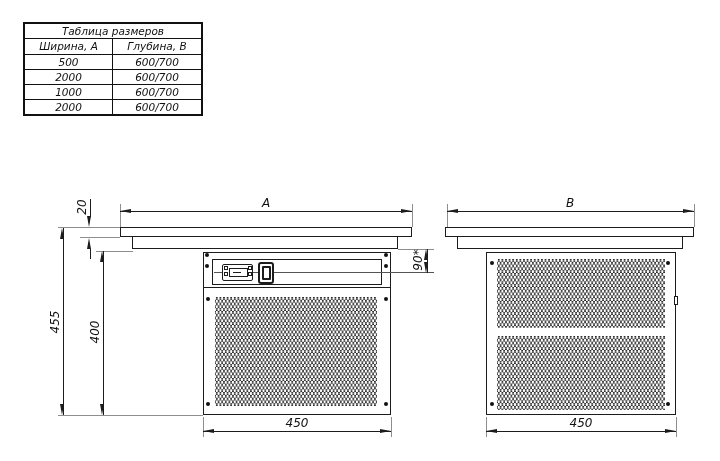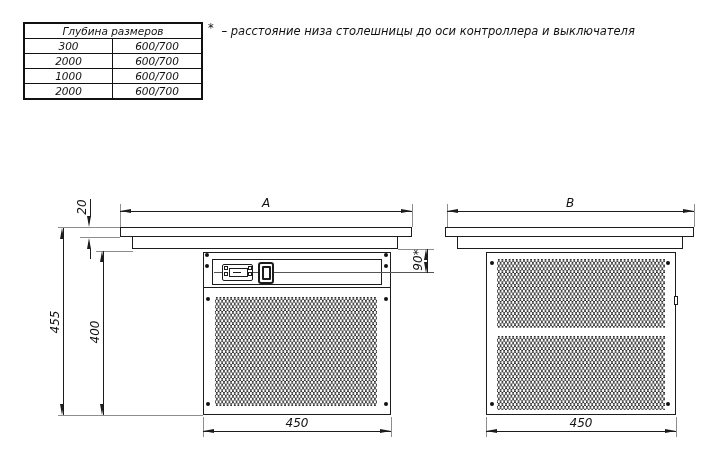--- a/index.html
+++ b/index.html
@@ -44,43 +44,43 @@
   .footnote{position:absolute;left:208px;top:24px;font-style:italic;font-size:11.5px;
             white-space:nowrap;}
   .footnote .mark{position:relative;top:-3px;font-style:normal;margin-right:4px;}
 </style>
 </head>
 <body>
 
 <div class="sheet">
 
   <div class="size-table">
-    <div class="st-title">Глубина размеров</div>
+    <div class="st-title">Таблица размеров</div>
+    <div class="st-row hdr">
+      <div class="st-c1">Ширина, А</div>
+      <div class="st-c2">Глубина, В</div>
+    </div>
     <div class="st-row">
-      <div class="st-c1">300</div>
+      <div class="st-c1">500</div>
       <div class="st-c2">600/700</div>
     </div>
     <div class="st-row">
       <div class="st-c1">2000</div>
       <div class="st-c2">600/700</div>
     </div>
     <div class="st-row">
       <div class="st-c1">1000</div>
       <div class="st-c2">600/700</div>
     </div>
     <div class="st-row">
       <div class="st-c1">2000</div>
       <div class="st-c2">600/700</div>
     </div>
   </div>
 
-  <div class="footnote">
-    <span class="mark">*</span>
-    <span>– расстояние низа столешницы до оси контроллера и выключателя</span>
-  </div>
 
   <div>
 
     <div class="lg" style="left:119.5px;top:204px;width:1px;height:23px;"></div>
     <div class="lg" style="left:411.5px;top:204px;width:1px;height:23px;"></div>
     <div class="l" style="left:120px;top:210.5px;width:292px;height:1px;"></div>
     <div class="ar ar-l" style="left:120px;top:208.5px;"></div>
     <div class="ar ar-r" style="left:401px;top:208.5px;"></div>
     <div class="dim-label" style="left:246px;top:196px;">A</div>
 

